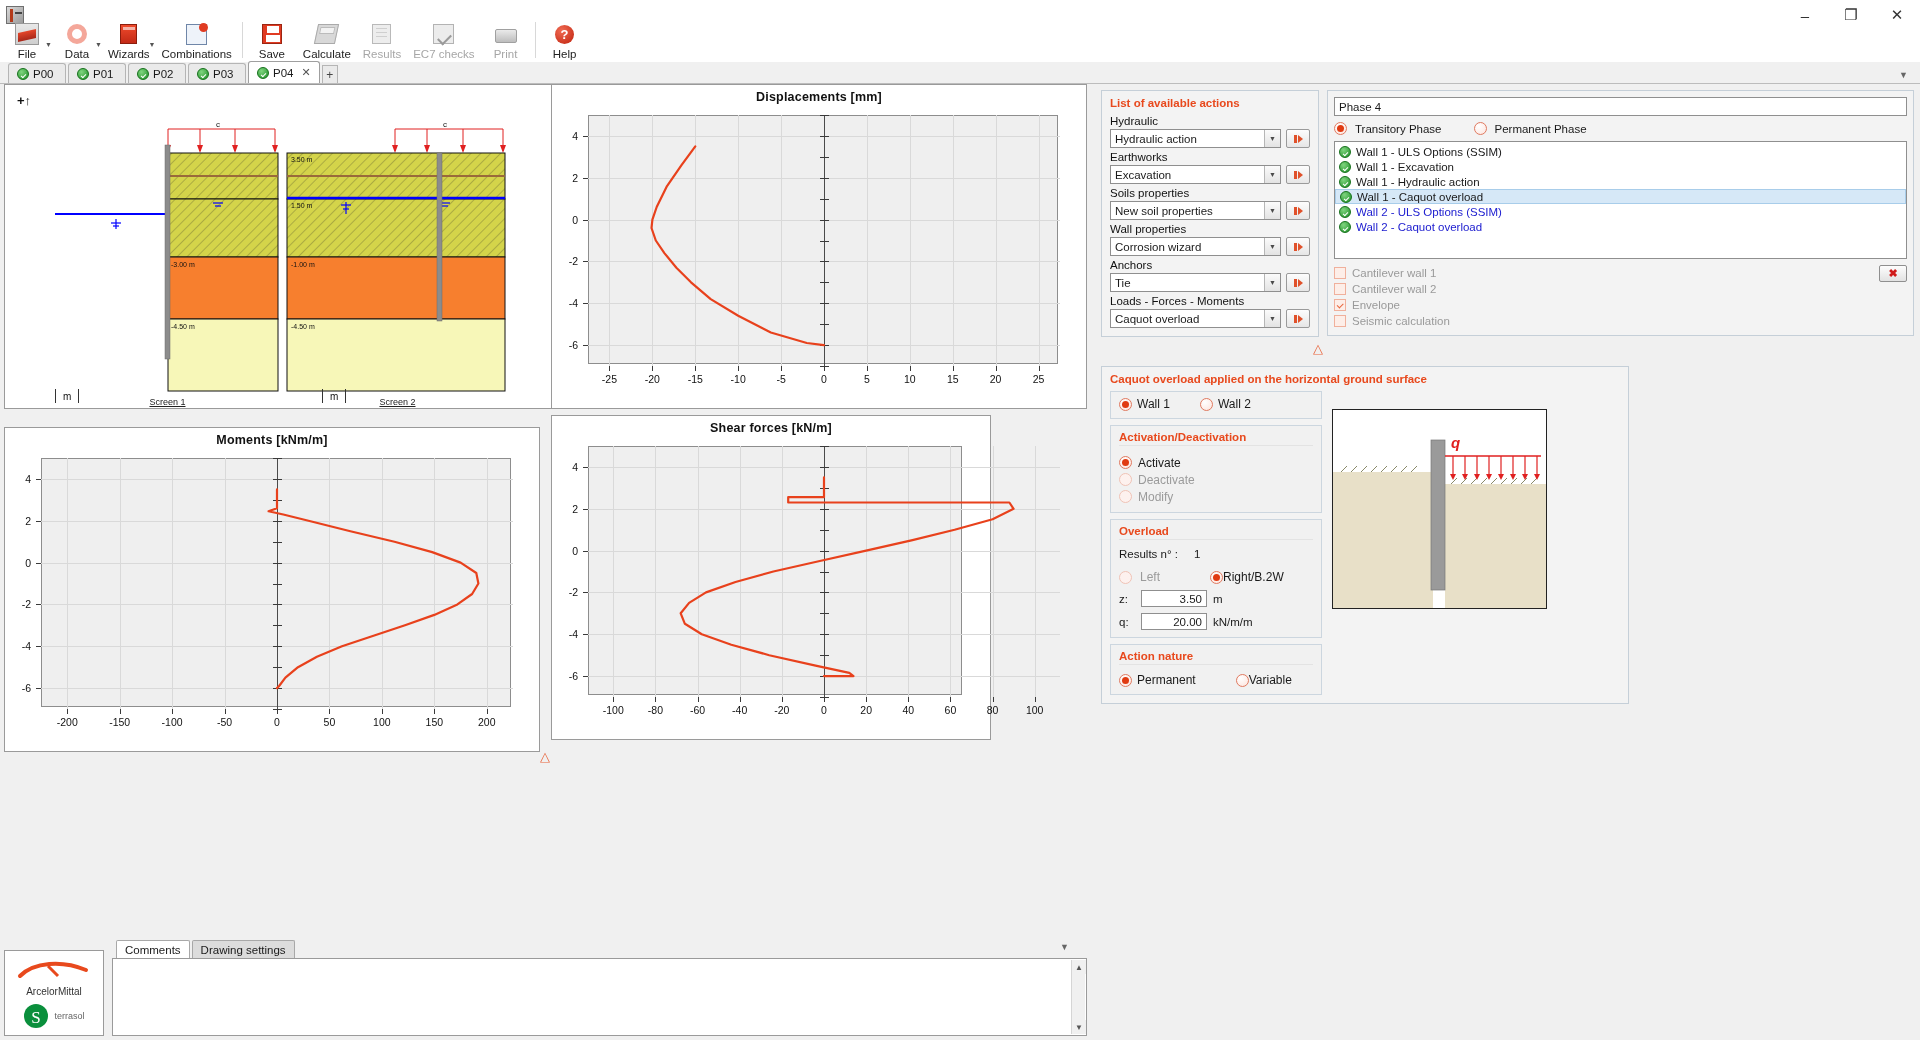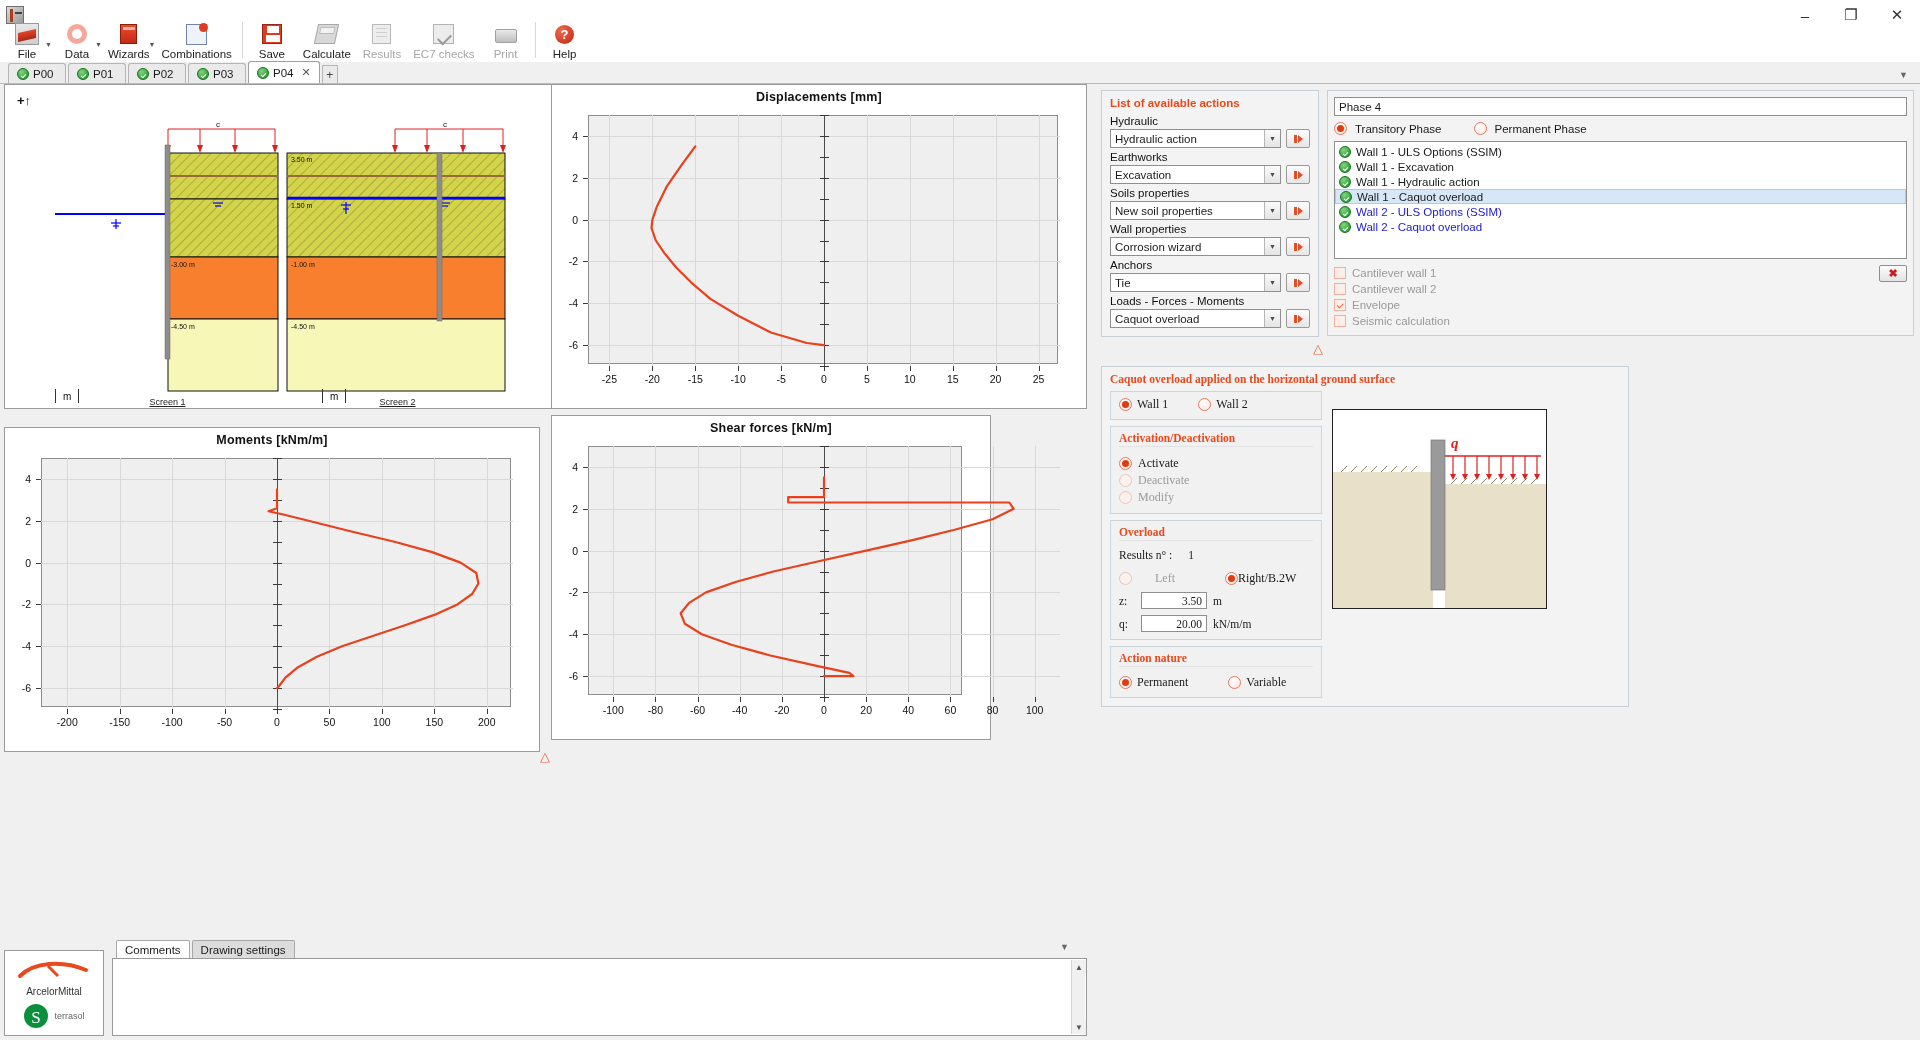--- a/index.html
+++ b/index.html
@@ -686,21 +686,21 @@
           </div>
           <div class="gobtn">
               <b></b>
               <i></i>
             </div>
         </div>
       </div>
 
       <div class="handle-h" style="position:relative;left:212px;top:4px;font-size:13px;">△</div>
 
-      <div class="gbox" style="margin-top:14px;width:528px;font-family:Liberation Serif, serif;">
+      <div class="gbox" style="margin-top:14px;width:528px;">
         <div class="gtitle">Caquot overload applied on the horizontal ground surface</div>
         <div style="display:flex;gap:10px;">
           <div style="width:212px;">
             <div class="subbox" style="margin-top:0;display:flex;gap:30px;">
               <div style="display:flex;align-items:center;gap:5px;">
                 <span class="radio on"></span>
                 <span>Wall 1</span>
               </div>
               <div style="display:flex;align-items:center;gap:5px;">
                 <span class="radio"></span>
@@ -724,21 +724,21 @@
               </div>
             </div>
 
             <div class="subbox">
               <div class="subtitle">Overload</div>
               <div style="display:flex;gap:16px;margin-top:8px;font-size:11.5px;">
                 <span>Results n° :</span>
                 <span>1</span>
               </div>
               <div style="display:flex;gap:50px;margin-top:10px;">
-                <div style="display:flex;align-items:center;gap:23px;color:#9b9b9b;">
+                <div style="display:flex;align-items:center;gap:8px;color:#9b9b9b;">
                   <span class="radio dim"></span>
                   <span>Left</span>
                 </div>
                 <div style="display:flex;align-items:center;">
                   <span class="radio on"></span>
                   <span>Right/B.2W</span>
                 </div>
               </div>
               <div class="fieldrow">
                 <span style="width:16px;">z:</span>
@@ -752,21 +752,21 @@
               </div>
             </div>
 
             <div class="subbox">
               <div class="subtitle">Action nature</div>
               <div style="display:flex;gap:40px;margin-top:8px;">
                 <div style="display:flex;align-items:center;gap:5px;">
                   <span class="radio on"></span>
                   <span>Permanent</span>
                 </div>
-                <div style="display:flex;align-items:center;gap:5px;">
+                <div style="display:flex;align-items:center;">
                   <span class="radio"></span>
                   <span>Variable</span>
                 </div>
               </div>
             </div>
           </div>
 
           <div style="padding-top:18px;">
             <div id="preview">
               <svg width="213" height="198">

